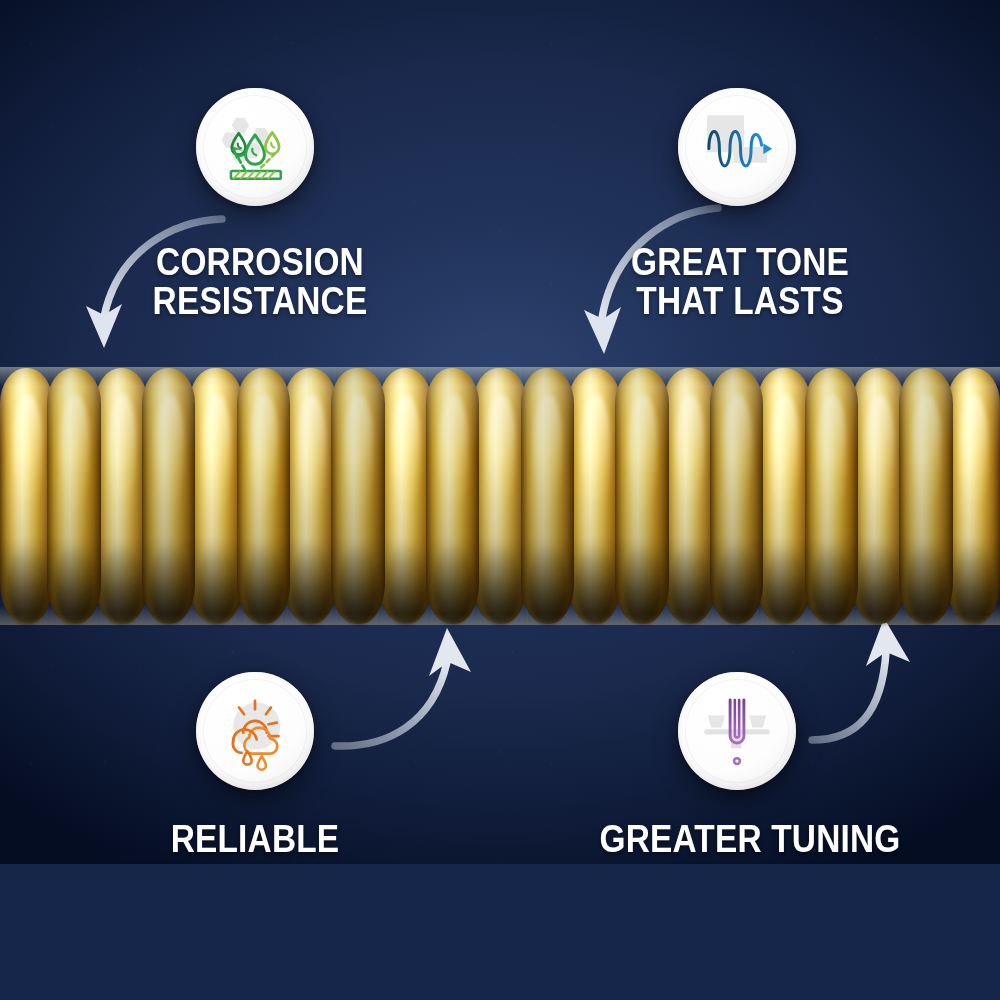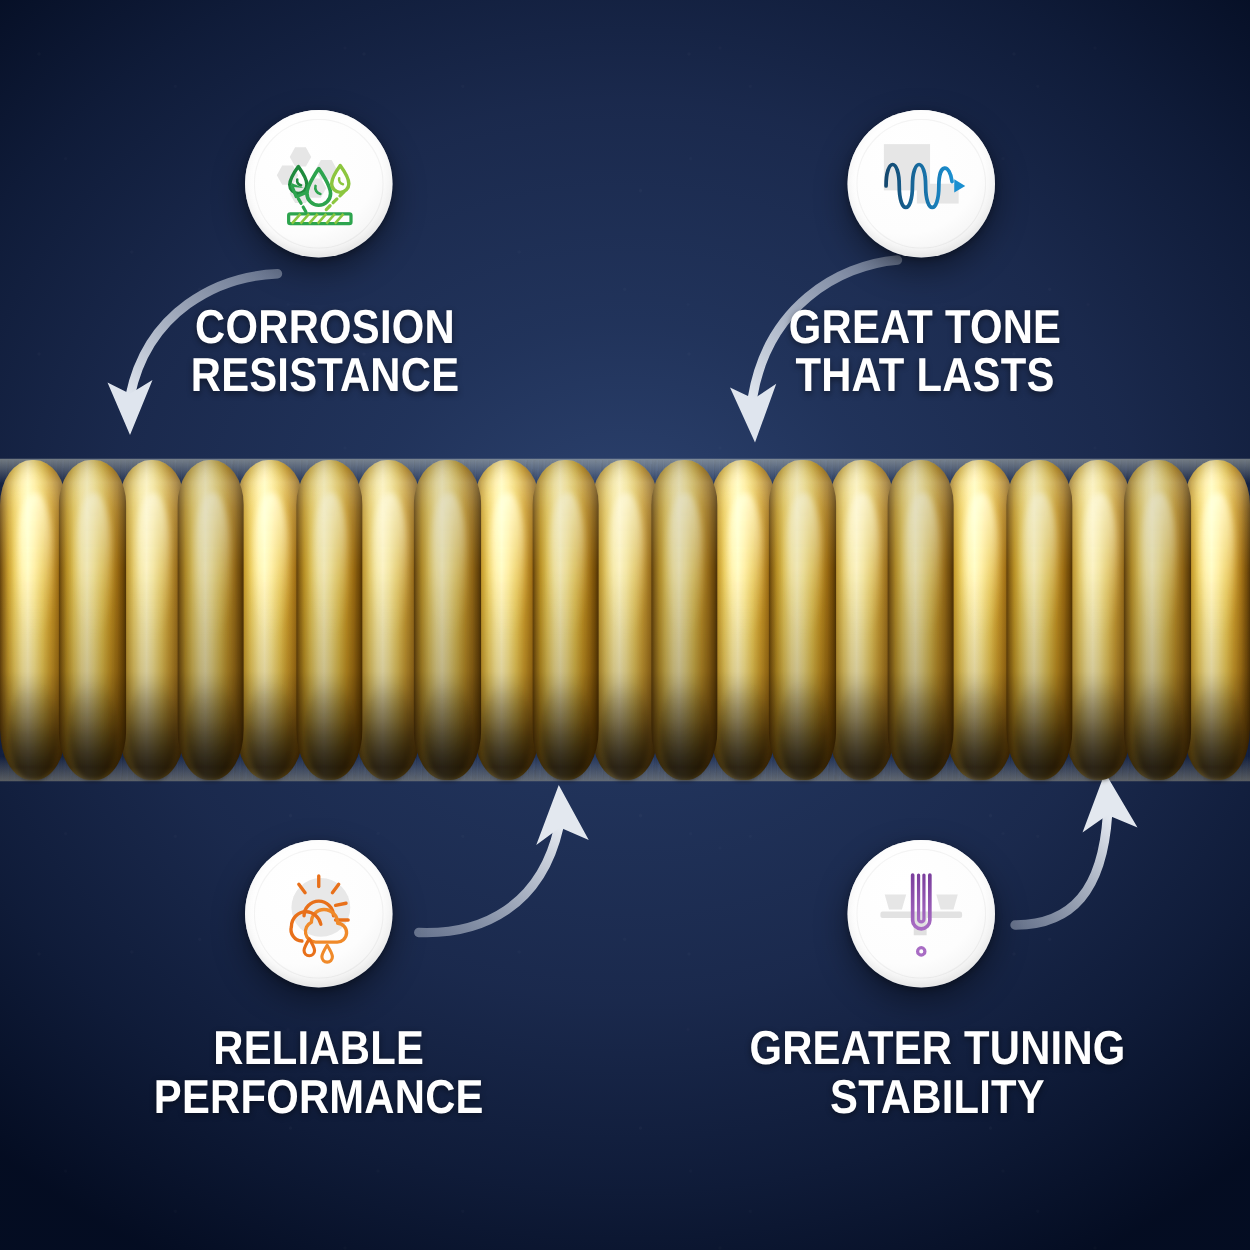--- a/index.html
+++ b/index.html
@@ -1,21 +1,21 @@
 <!DOCTYPE html>
 <html><head>
 <meta charset="utf-8">
 <style>
   html,body{margin:0;padding:0;}
   body{
     width:1000px;height:1000px;overflow:hidden;
     font-family:"Liberation Sans",sans-serif;
     background:#16254a;
   }
-  #stage{position:relative;width:1000px;height:1000px;overflow:hidden;background:#000000;}
+  #stage{position:relative;width:1000px;height:864px;overflow:hidden;background:#000000;}
 
   
   .bg-base{position:absolute;inset:0;
     background:
       radial-gradient(ellipse 72% 60% at 50% 46%, #27३c68 0%, #22375f 30%, #1b2a4e 58%, #0d1835 82%, #04102a 100%);
     background-color:#1b2a4e;}
   .bg-grad{position:absolute;inset:0;
     background:radial-gradient(ellipse 75% 65% at 50% 44%,
       rgba(60,88,140,0.55) 0%,
       rgba(44,68,114,0.35) 28%,

